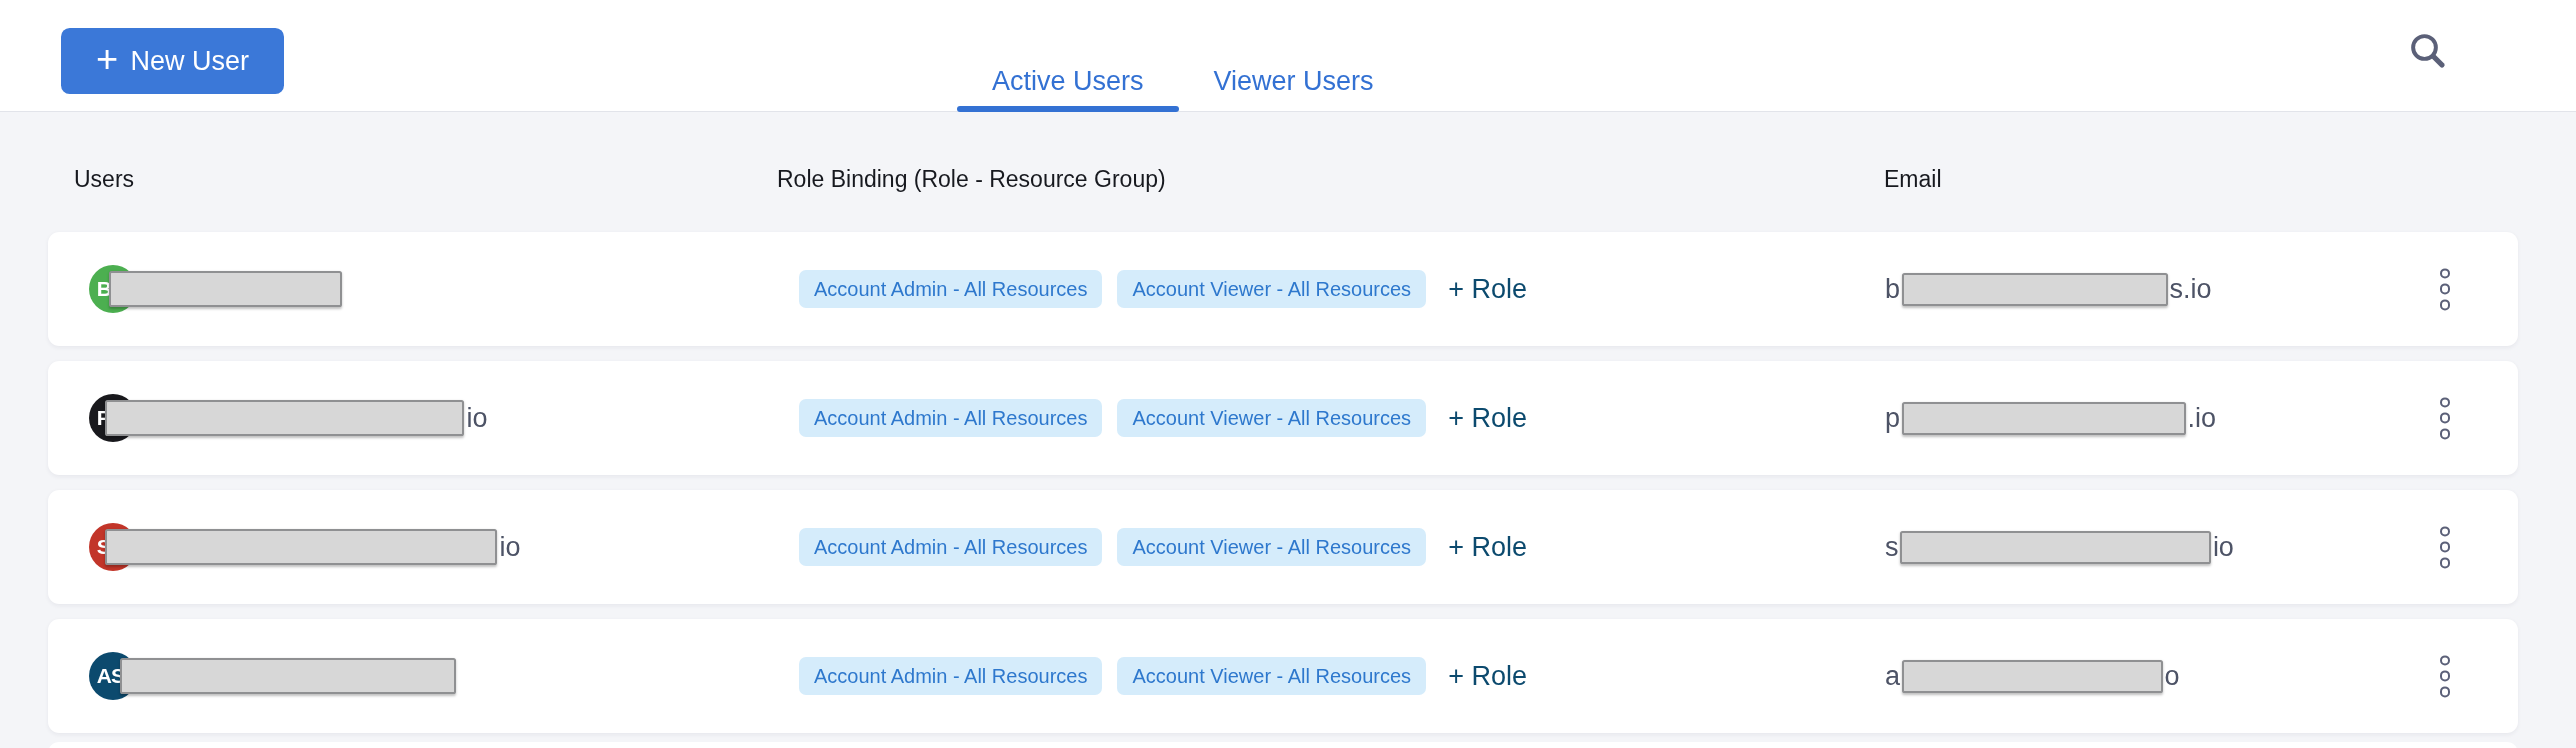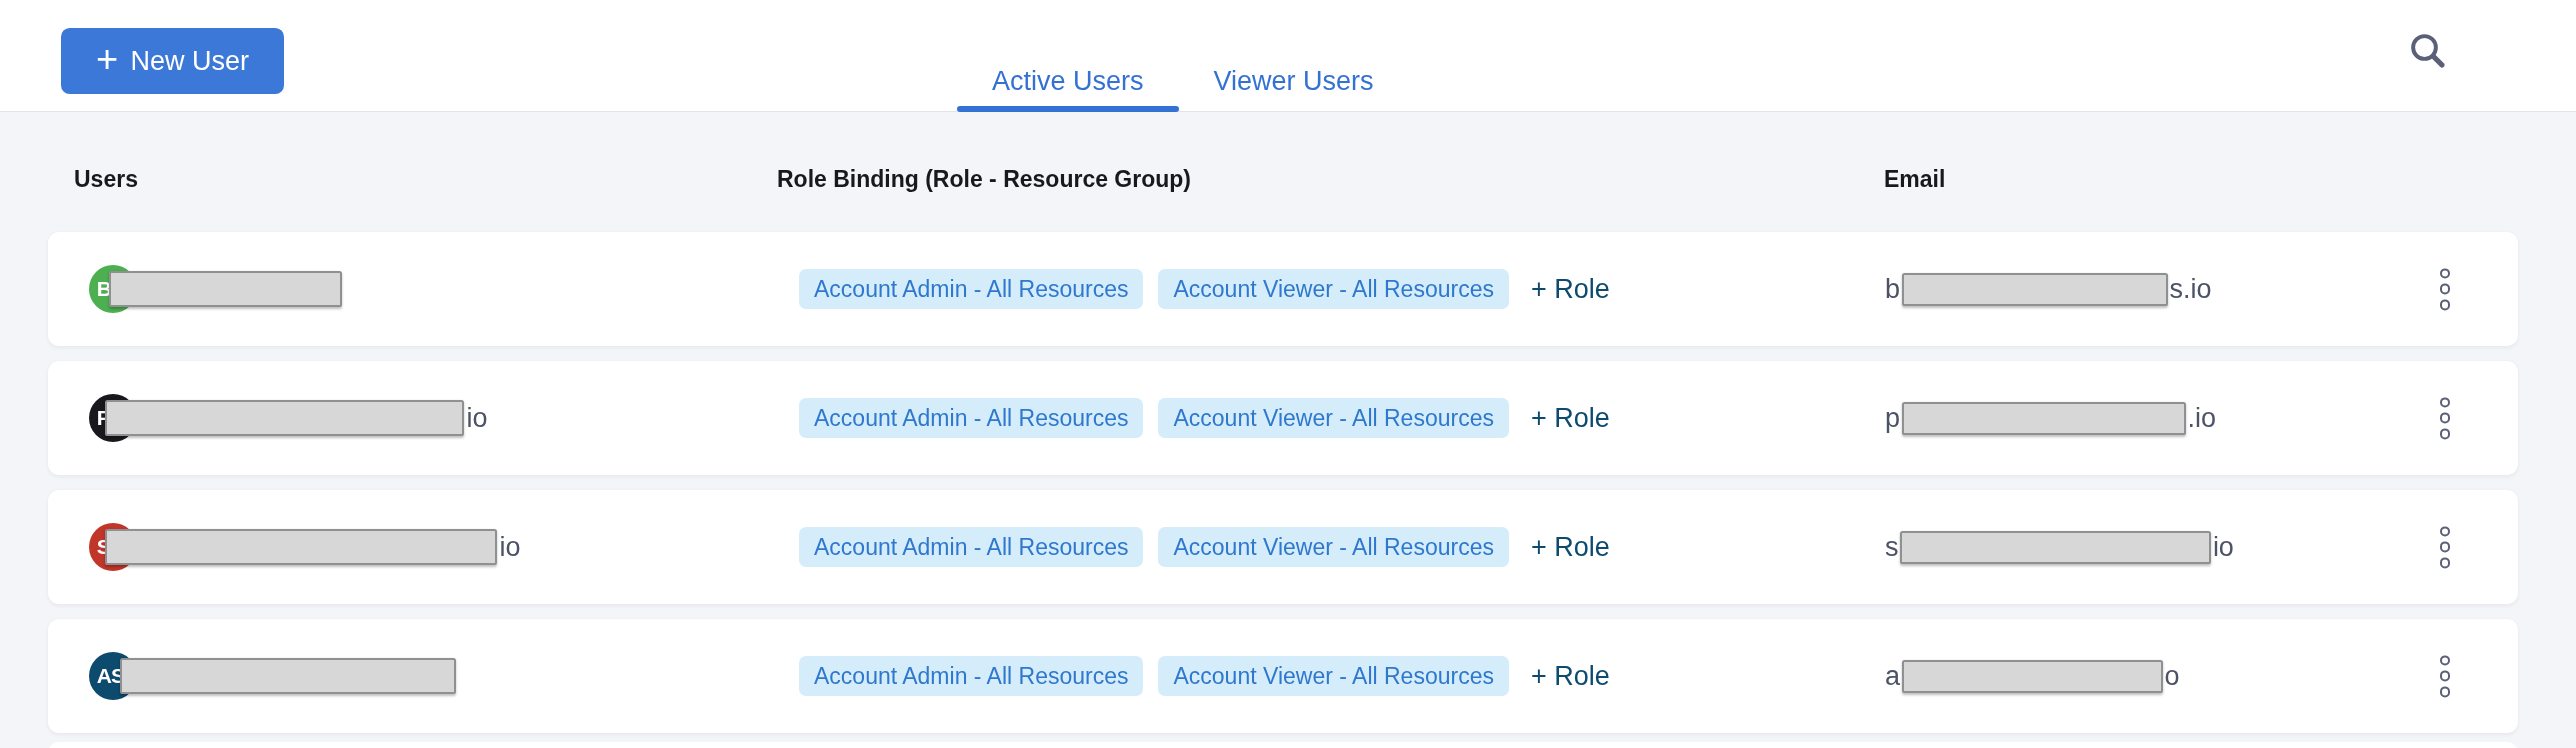--- a/index.html
+++ b/index.html
@@ -51,21 +51,21 @@
   }
   .search-btn {
     position: absolute; left: 2407px; top: 30px;
     width: 42px; height: 42px;
     background: transparent; border: none; padding: 0;
     cursor: pointer;
   }
 
   
   .table-head { position: absolute; top: 166px; left: 0; width: 100%; height: 35px; }
-  .col-label { position: absolute; font-size: 23px; font-weight: bold; color: #17191f; white-space: nowrap; }
+  .col-label { position: absolute; font-size: 23px; font-weight: normal; color: #17191f; white-space: nowrap; }
   .col-users  { left: 74px; }
   .col-roles  { left: 777px; }
   .col-email  { left: 1884px; }
 
   
   .rows { position: absolute; top: 232px; left: 48px; width: 2470px; }
   .card {
     position: relative;
     height: 114px; margin-bottom: 15px;
     background: #ffffff; border-radius: 11.3px;
@@ -93,21 +93,21 @@
     z-index: 2;
   }
   .name-wrap .redact { height: 36px; }
   .name-suffix { margin-left: 2.6px; }
   .roles-wrap {
     position: absolute; left: 751px; top: 0; height: 100%;
     display: flex; align-items: center;
   }
   .badge {
     background: #d5ecfb; color: #2e78cd;
-    font-size: 23px; line-height: 1;
+    font-size: 20px; line-height: 1;
     padding: 8.7px 15px; border-radius: 7px;
     margin-right: 15px; white-space: nowrap;
   }
   .add-role {
     color: #0c4a6e; font-size: 27px;
     margin-left: 7px; cursor: pointer; white-space: nowrap;
   }
   .email-wrap {
     position: absolute; left: 1837px; top: 0; height: 100%;
     display: flex; align-items: center;

